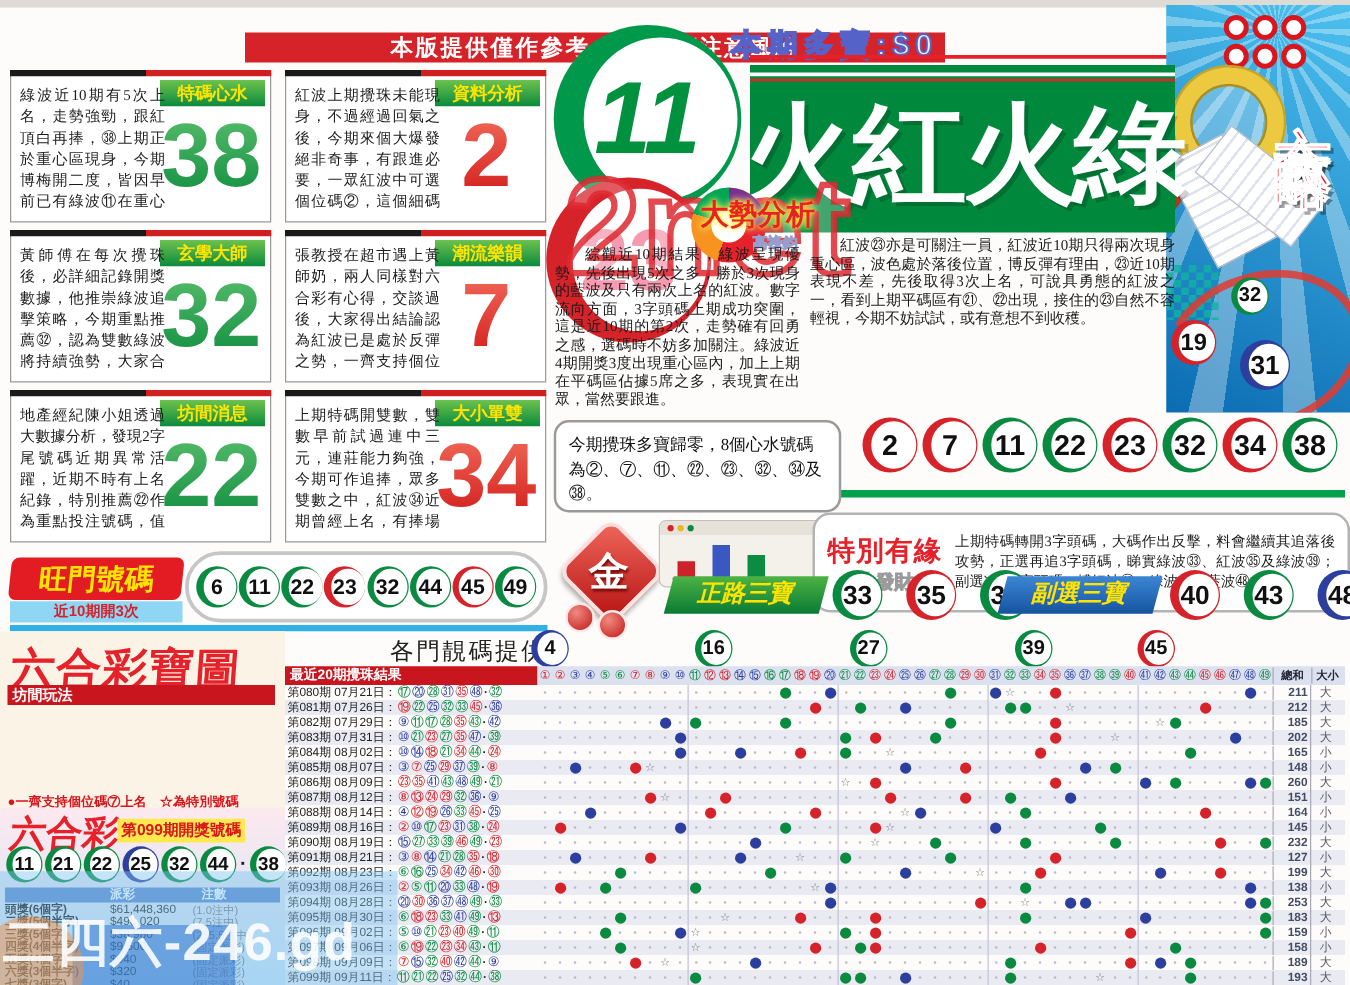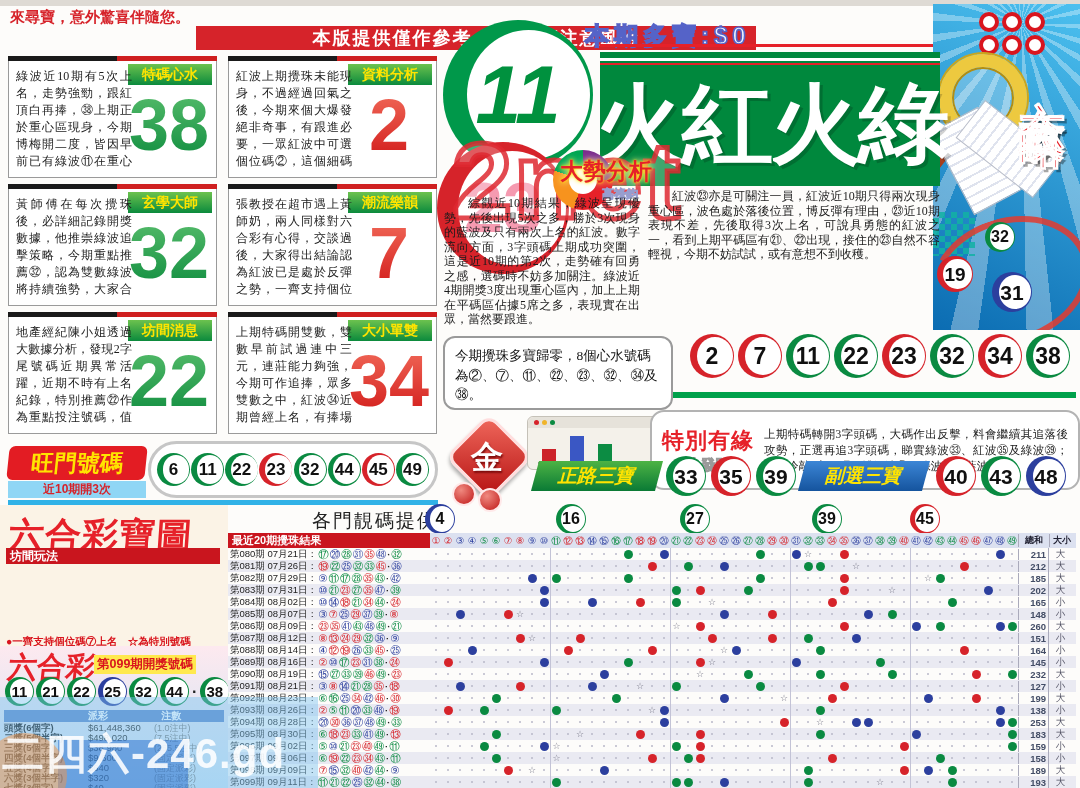--- a/index.html
+++ b/index.html
@@ -105,21 +105,21 @@
           background:#fff;display:flex;align-items:center;box-sizing:border-box;z-index:2;}
   .sp-left{width:112px;flex:none;text-align:center;}
   .sp-title{font-size:22px;font-weight:900;color:#e62129;letter-spacing:1px;}
   .sp-sub{font-size:15px;font-weight:700;color:#e3e3e3;-webkit-text-stroke:.8px #9a9a9a;}
   .sp-text{flex:1;font-family:"Liberation Serif",serif;font-size:11.5px;line-height:1.4;
           text-align:justify;color:#1b1b1b;padding-right:10px;}
   .trio-banner{position:absolute;width:124px;height:30px;line-height:30px;text-align:center;
           font-size:19px;font-weight:900;color:#ffe400;transform:skewX(-15deg);z-index:2;}
   .trio-green{background:linear-gradient(180deg,#4db344,#0a7a35);}
   .trio-blue{background:linear-gradient(180deg,#3c86d6,#15549e);}
-  .trio-balls{position:absolute;display:flex;gap:5px;z-index:2;}
+  .trio-balls{position:absolute;display:flex;gap:19px;z-index:2;}
 
   
   .masthead{left:933px;top:4px;width:147px;height:326px;overflow:hidden;
           background:linear-gradient(205deg,#4cc0ef,#0b6cb2);}
   .masthead .rays{position:absolute;inset:0;
           background:repeating-conic-gradient(from -50deg at 60% 6%,rgba(255,255,255,.33) 0 5deg,rgba(255,255,255,0) 5deg 14deg);}
   .mk-logo{position:absolute;left:46px;top:8px;width:66px;display:flex;flex-wrap:wrap;gap:3px;}
   .mk-logo i{width:12px;height:12px;border-radius:50%;border:4px solid #d9151e;background:#fff;}
   .mast-title{position:absolute;right:6px;top:60px;writing-mode:vertical-rl;font-size:46px;
           font-weight:900;color:#e62129;letter-spacing:8px;-webkit-text-stroke:1px #fff;
@@ -193,21 +193,20 @@
   .wm-text{left:2px;top:726px;font-size:42px;font-weight:900;color:rgba(255,255,255,.88);z-index:32;letter-spacing:1px;}
   .top-strip{left:0;top:0;width:1080px;height:6px;background:#dedad4;}
 </style>
 </head>
 <body>
 
 <div class="page">
   <div class="abs top-strip"></div>
 
   <div class="abs slogan">
-    <div>來尋寶，意外驚喜伴隨您。</div>
   </div>
   <div class="abs disclaimer">本版提供僅作參考 投注尤須注意風險</div>
   <div class="abs jackpot">本期多寶:$0</div>
 
   <div class="tip" style="left:8px;top:58px">
     <div class="tip-stripe"></div>
     <div class="tip-label">特碼心水</div>
     <div class="tip-num green">38</div>
     <p class="tip-text">綠波近10期有5次上名，走勢強勁，跟紅頂白再捧，㊳上期正於重心區現身，今期博梅開二度，皆因早前已有綠波⑪在重心區打疊上名。</p>
   </div>

